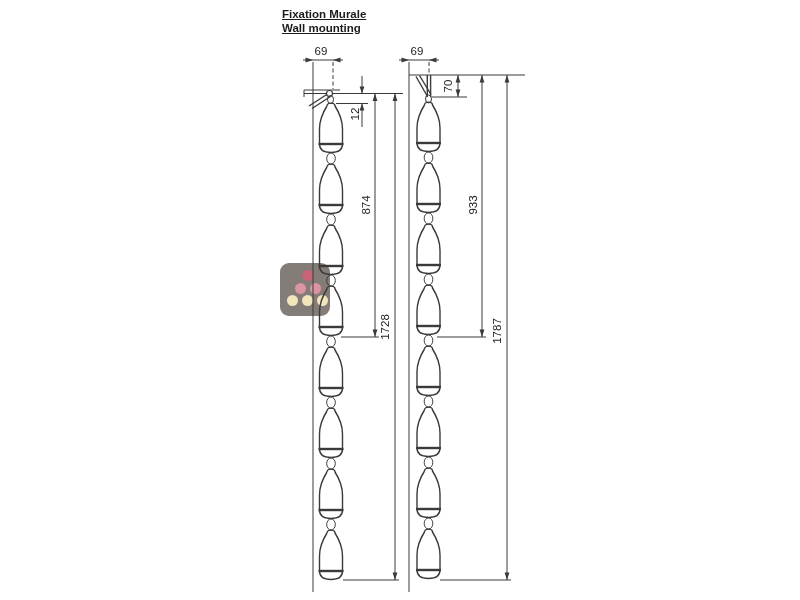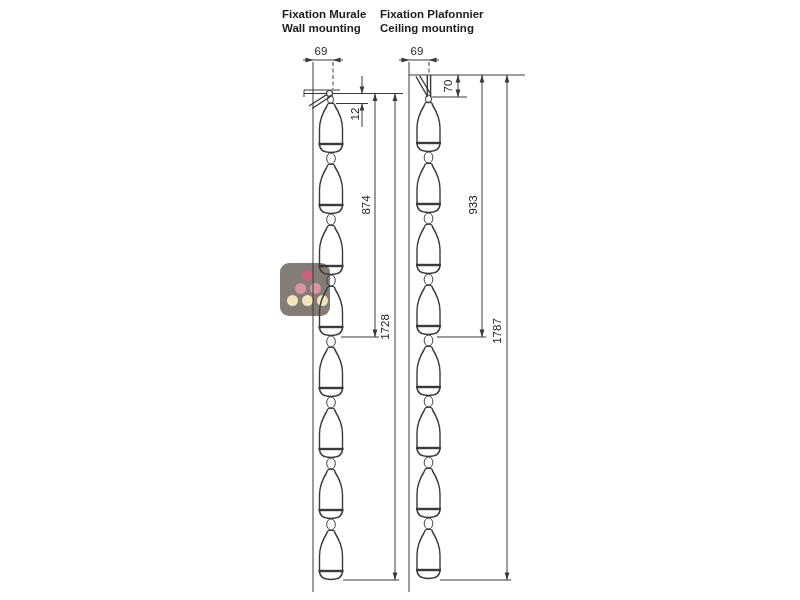--- a/index.html
+++ b/index.html
@@ -162,27 +162,23 @@
         <ellipse class="ln" cx="428.5" cy="218.5" rx="4.3" ry="5.6"></ellipse>
         <ellipse class="ln" cx="428.5" cy="279.5" rx="4.3" ry="5.6"></ellipse>
         <ellipse class="ln" cx="428.5" cy="340.5" rx="4.3" ry="5.6"></ellipse>
         <ellipse class="ln" cx="428.5" cy="401.5" rx="4.3" ry="5.6"></ellipse>
         <ellipse class="ln" cx="428.5" cy="462.5" rx="4.3" ry="5.6"></ellipse>
         <ellipse class="ln" cx="428.5" cy="523.5" rx="4.3" ry="5.6"></ellipse>
       </g>
     </g>
   </svg>
 
-  <div class="hdr" style="left:282px;top:7px;">
+  <div class="hdr" style="left:282px;top:7px;text-decoration:underline;">
     <div>Fixation Murale</div>
     <div>Wall mounting</div>
-  </div>
-  <div class="hdr" style="left:380px;top:7px;">
-    <div>Fixation Plafonnier</div>
-    <div>Ceiling mounting</div>
   </div>
 
   <span class="dim" style="left:321px;top:51px;">69</span>
   <span class="dim v" style="left:355px;top:114px;">12</span>
   <span class="dim v" style="left:366px;top:205px;">874</span>
   <span class="dim v" style="left:385px;top:327px;">1728</span>
   <span class="dim" style="left:417px;top:51px;">69</span>
   <span class="dim v" style="left:448px;top:86px;">70</span>
   <span class="dim v" style="left:473px;top:205px;">933</span>
   <span class="dim v" style="left:497px;top:331px;">1787</span>

